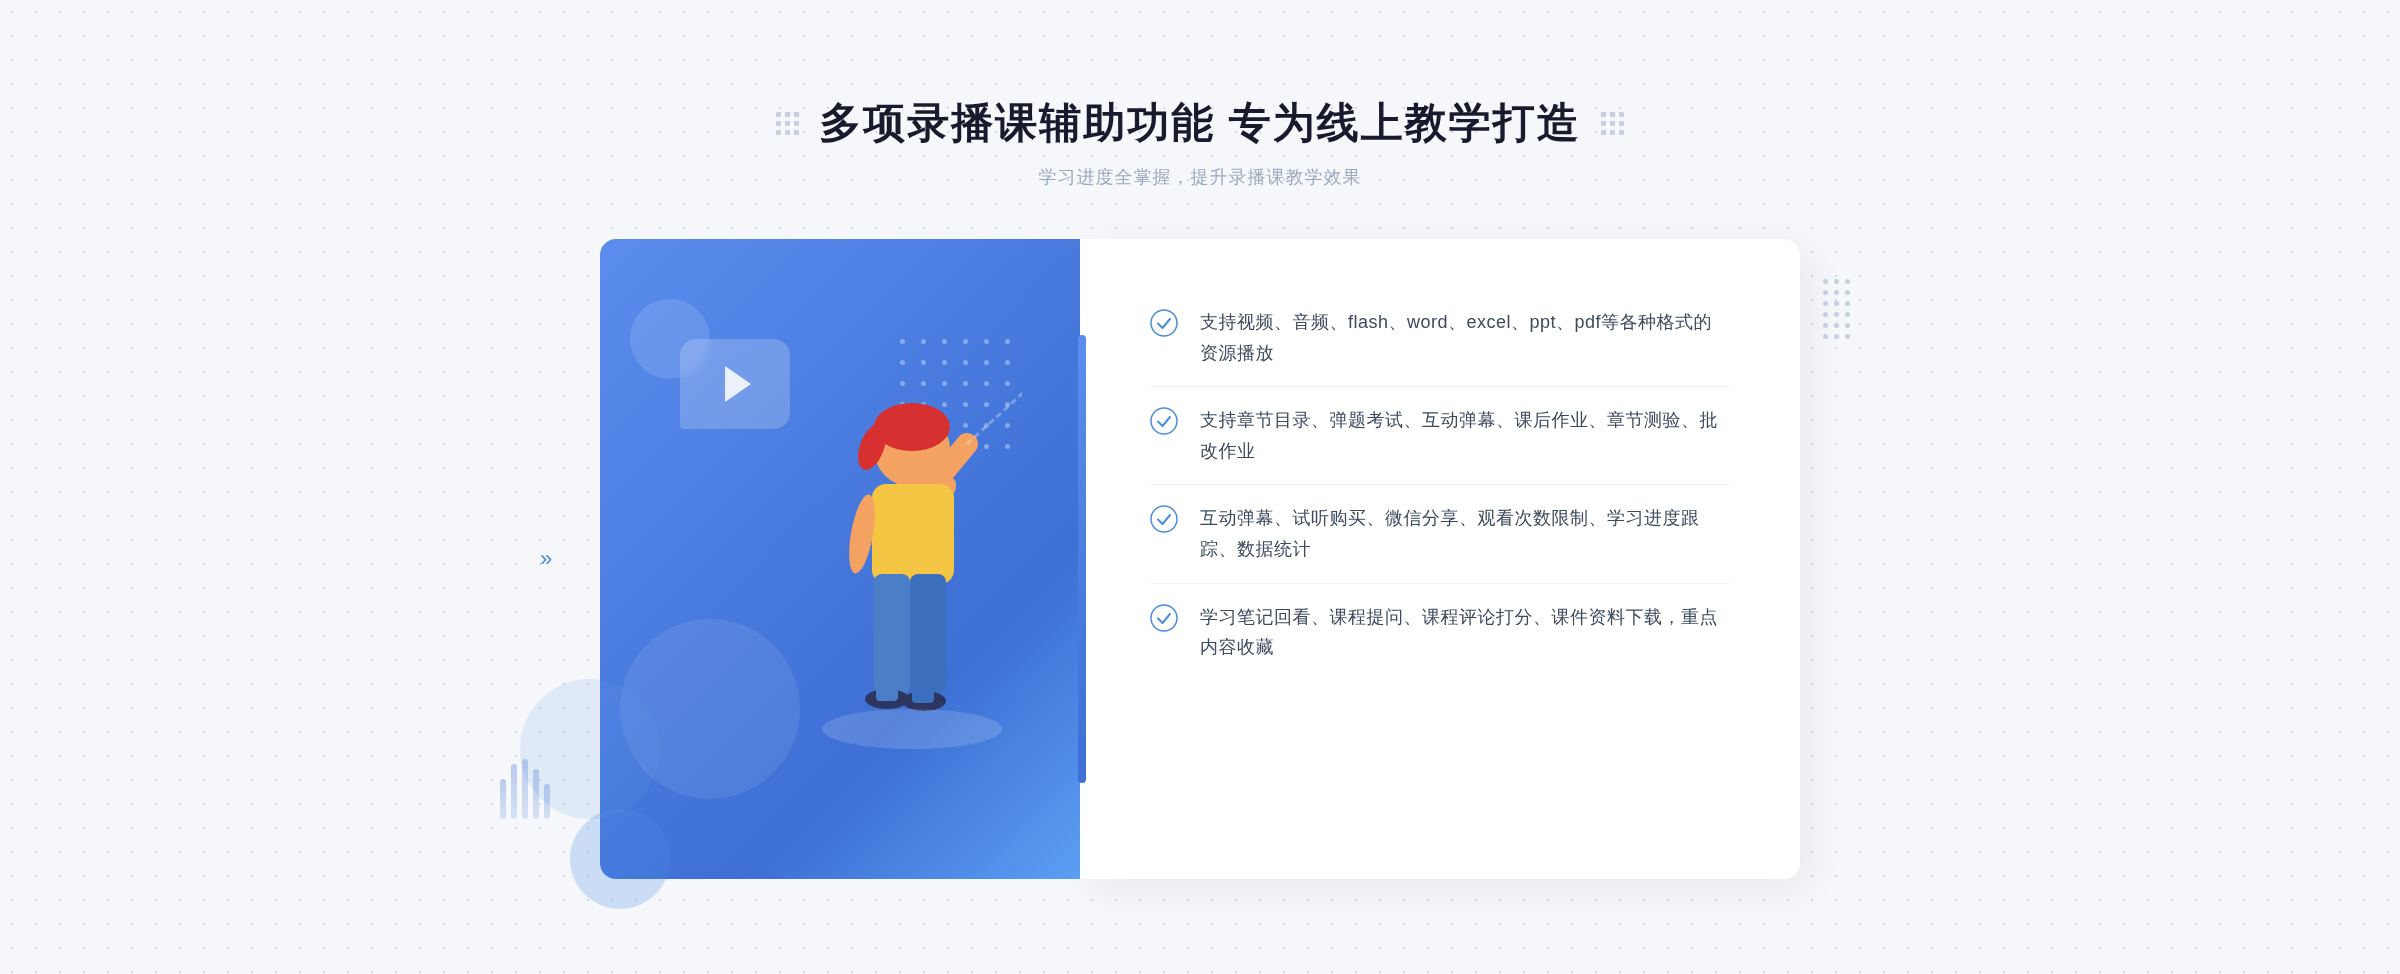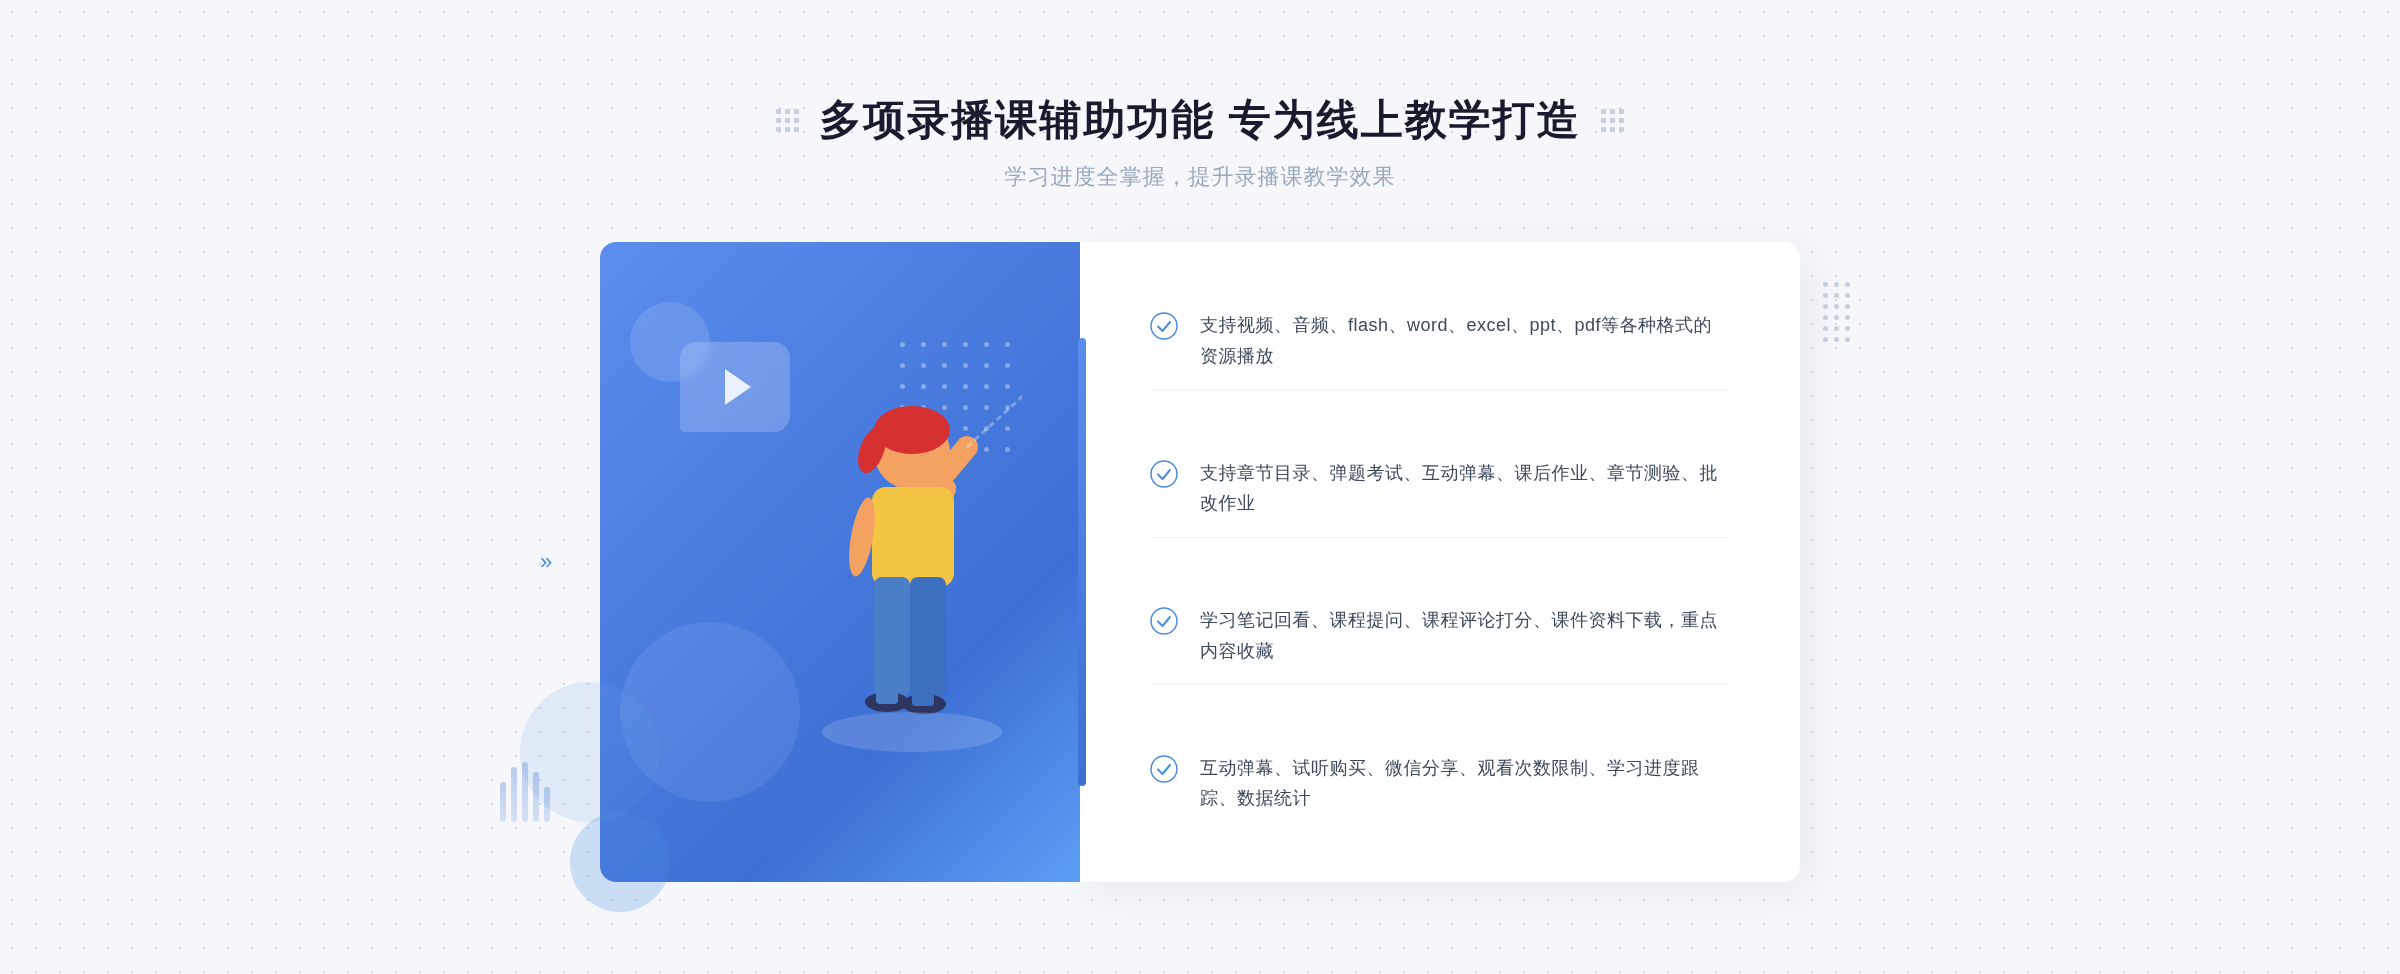--- a/index.html
+++ b/index.html
@@ -60,21 +60,21 @@
     }
 
     .main-title {
       font-size: 42px;
       font-weight: 700;
       color: #1a1a2e;
       letter-spacing: 2px;
     }
 
     .sub-title {
-      font-size: 22px;
+      font-size: 18px;
       color: #9aaabe;
       letter-spacing: 1px;
       font-weight: 400;
     }
 
     
     .content-area {
       display: flex;
       align-items: stretch;
       gap: 0;
@@ -435,48 +435,48 @@
           <ellipse cx="150" cy="410" rx="90" ry="20" fill="rgba(255,255,255,0.15)"></ellipse>
         </svg>
       </div>
 
       <div class="deco-circle-large"></div>
       <div class="bottom-circle-left"></div>
     </div>
 
     <div class="features-panel">
 
-      <div id="features-container" style="display: flex; flex-direction: column; gap: 0px; height: 100%; justify-content: space-between;">
+      <div id="features-container" style="display: flex; flex-direction: column; gap: 0px; height: 100%;">
           <div class="feature-item">
             <svg class="check-icon" viewBox="0 0 28 28" fill="none" xmlns="http://www.w3.org/2000/svg">
       <circle cx="14" cy="14" r="13" stroke="#4a8dde" stroke-width="1.5" fill="none"></circle>
       <path d="M8 14.5l4.5 4.5 7.5-9" stroke="#4a8dde" stroke-width="2" stroke-linecap="round" stroke-linejoin="round"></path>
     </svg>
             <span class="feature-text">支持视频、音频、flash、word、excel、ppt、pdf等各种格式的资源播放</span>
           </div>
           <div class="feature-item">
             <svg class="check-icon" viewBox="0 0 28 28" fill="none" xmlns="http://www.w3.org/2000/svg">
       <circle cx="14" cy="14" r="13" stroke="#4a8dde" stroke-width="1.5" fill="none"></circle>
       <path d="M8 14.5l4.5 4.5 7.5-9" stroke="#4a8dde" stroke-width="2" stroke-linecap="round" stroke-linejoin="round"></path>
     </svg>
             <span class="feature-text">支持章节目录、弹题考试、互动弹幕、课后作业、章节测验、批改作业</span>
           </div>
           <div class="feature-item">
             <svg class="check-icon" viewBox="0 0 28 28" fill="none" xmlns="http://www.w3.org/2000/svg">
       <circle cx="14" cy="14" r="13" stroke="#4a8dde" stroke-width="1.5" fill="none"></circle>
       <path d="M8 14.5l4.5 4.5 7.5-9" stroke="#4a8dde" stroke-width="2" stroke-linecap="round" stroke-linejoin="round"></path>
     </svg>
-            <span class="feature-text">学习笔记回看、课程提问、课程评论打分、课件资料下载，重点内容收藏</span>
+            <span class="feature-text">互动弹幕、试听购买、微信分享、观看次数限制、学习进度跟踪、数据统计</span>
           </div>
           <div class="feature-item">
             <svg class="check-icon" viewBox="0 0 28 28" fill="none" xmlns="http://www.w3.org/2000/svg">
       <circle cx="14" cy="14" r="13" stroke="#4a8dde" stroke-width="1.5" fill="none"></circle>
       <path d="M8 14.5l4.5 4.5 7.5-9" stroke="#4a8dde" stroke-width="2" stroke-linecap="round" stroke-linejoin="round"></path>
     </svg>
-            <span class="feature-text">互动弹幕、试听购买、微信分享、观看次数限制、学习进度跟踪、数据统计</span>
+            <span class="feature-text">学习笔记回看、课程提问、课程评论打分、课件资料下载，重点内容收藏</span>
           </div>
         </div>
     </div>
 
     <div class="right-deco-dots">
       <div class="right-dot"></div>
         <div class="right-dot"></div>
         <div class="right-dot"></div>
       <div class="right-dot"></div>
         <div class="right-dot"></div>

